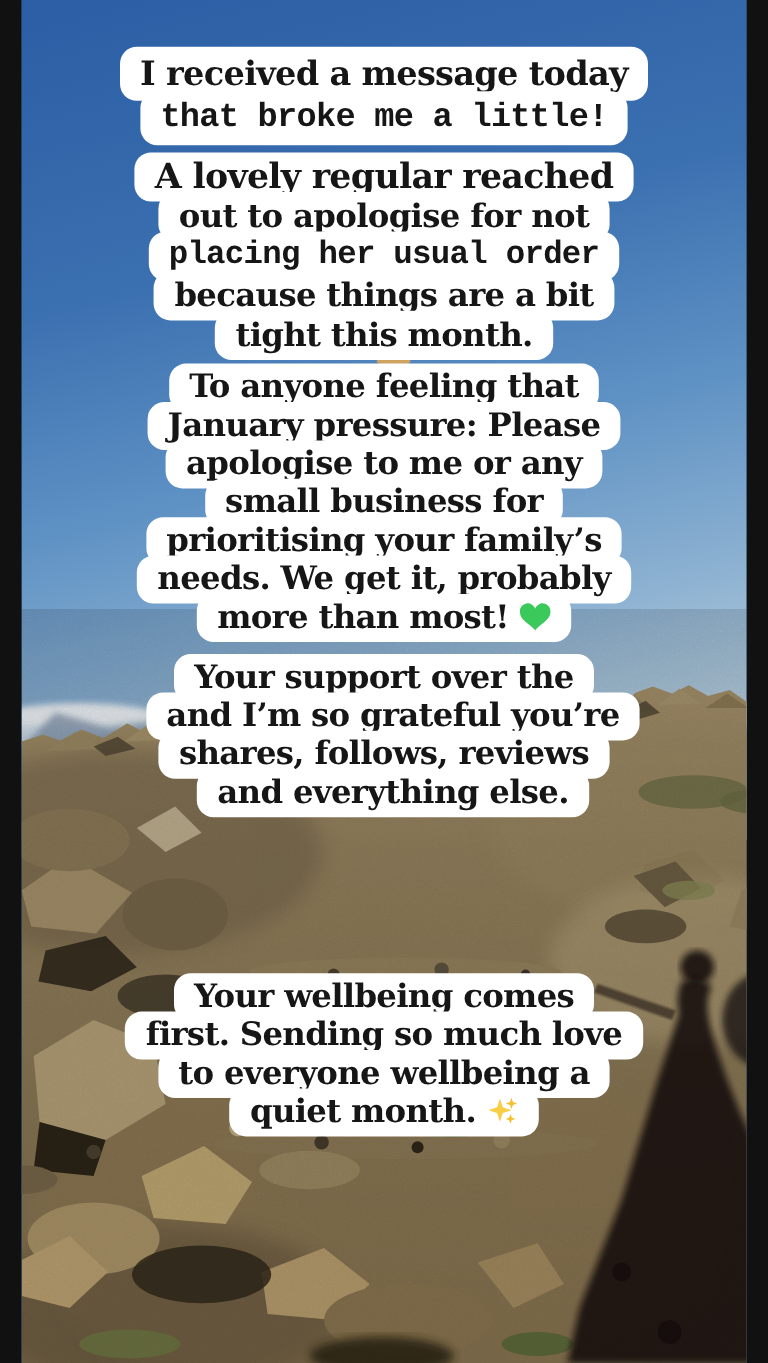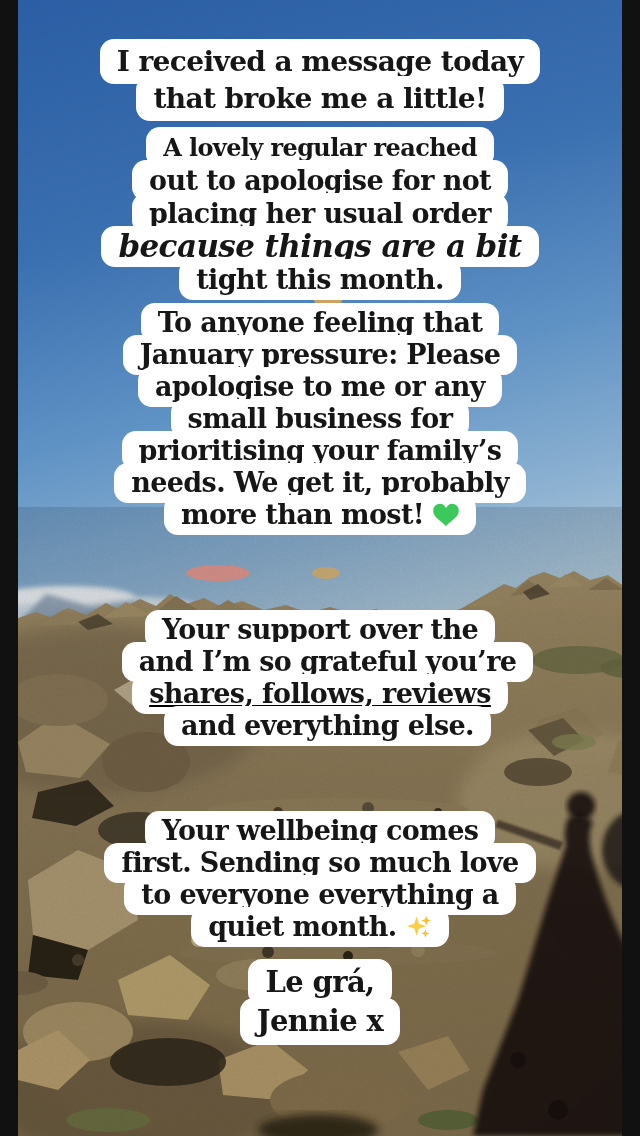--- a/index.html
+++ b/index.html
@@ -157,36 +157,36 @@
     </g>
 
     <rect x="0" y="565" width="640" height="571" filter="url(#grain)" opacity="0.12"></rect>
   </svg>
 
   <div class="blocks">
       <div class="block" style="top: 43px;">
         <div class="ln" style="height: 37px;">
           <span class="pill" style="font-size: 28px; line-height: 37px;"><span>I received a message today</span></span>
         </div>
-        <div class="ln" style="height: 37px;">
+        <div class="ln" style="height: 37px; font-family: Liberation Mono, monospace;">
           <span class="pill" style="font-size: 28px; line-height: 37px;"><span>that broke me a little!</span></span>
         </div>
       </div>
       <div class="block" style="top: 131px;">
         <div class="ln" style="height: 33px;">
-          <span class="pill" style="font-size: 24px; line-height: 33px;"><span>A lovely regular reached</span></span>
+          <span class="pill" style="font-size: 29px; line-height: 33px;"><span>A lovely regular reached</span></span>
         </div>
         <div class="ln" style="height: 33px;">
           <span class="pill" style="font-size: 27px; line-height: 33px;"><span>out to apologise for not</span></span>
         </div>
-        <div class="ln" style="height: 33px;">
+        <div class="ln" style="height: 33px; font-family: Liberation Mono, monospace;">
           <span class="pill" style="font-size: 27px; line-height: 33px;"><span>placing her usual order</span></span>
         </div>
         <div class="ln" style="height: 33px;">
-          <span class="pill" style="font-size: 31px; line-height: 33px; font-style: italic;"><span>because things are a bit</span></span>
+          <span class="pill" style="font-size: 27px; line-height: 33px;"><span>because things are a bit</span></span>
         </div>
         <div class="ln" style="height: 33px;">
           <span class="pill" style="font-size: 27px; line-height: 33px;"><span>tight this month.</span></span>
         </div>
       </div>
       <div class="block" style="top: 307px;">
         <div class="ln" style="height: 32px;">
           <span class="pill" style="font-size: 27px; line-height: 32px;"><span>To anyone feeling that</span></span>
         </div>
         <div class="ln" style="height: 32px;">
@@ -203,55 +203,47 @@
         </div>
         <div class="ln" style="height: 32px;">
           <span class="pill" style="font-size: 27px; line-height: 32px;"><span>needs. We get it, probably</span></span>
         </div>
         <div class="ln" style="height: 32px;">
           <span class="pill" style="font-size: 27px; line-height: 32px;"><span>more than most!</span><svg class="emo" width="26" height="24" viewBox="0 0 32 30">
               <path d="M23.6,1c-3.4,0-6.3,2.7-7.6,5.6C14.7,3.7,11.8,1,8.4,1C3.8,1,0,4.8,0,9.4c0,9.4,9.5,11.9,16,19.6c6.1-7.7,16-10.5,16-19.6C32,4.8,28.2,1,23.6,1z" fill="#3cc95c"></path>
             </svg></span>
         </div>
       </div>
-      <div class="block" style="top: 614px;">
+      <div class="block" style="top: 549px;">
         <div class="ln" style="height: 32px;">
           <span class="pill" style="font-size: 27px; line-height: 32px;"><span>Your support over the</span></span>
         </div>
         <div class="ln" style="height: 32px; padding-left: 15px;">
           <span class="pill" style="font-size: 27px; line-height: 32px;"><span>and I’m so grateful you’re</span></span>
         </div>
-        <div class="ln" style="height: 32px; text-decoration: underline;">
+        <div class="ln" style="height: 32px;">
           <span class="pill" style="font-size: 27px; line-height: 32px;"><span>shares, follows, reviews</span></span>
         </div>
         <div class="ln" style="height: 32px; padding-left: 15px;">
           <span class="pill" style="font-size: 27px; line-height: 32px;"><span>and everything else.</span></span>
         </div>
       </div>
       <div class="block" style="top: 815px;">
         <div class="ln" style="height: 32px;">
           <span class="pill" style="font-size: 27px; line-height: 32px;"><span>Your wellbeing comes</span></span>
         </div>
         <div class="ln" style="height: 32px;">
           <span class="pill" style="font-size: 27px; line-height: 32px;"><span>first. Sending so much love</span></span>
         </div>
         <div class="ln" style="height: 32px;">
-          <span class="pill" style="font-size: 27px; line-height: 32px;"><span>to everyone everything a</span></span>
+          <span class="pill" style="font-size: 27px; line-height: 32px;"><span>to everyone wellbeing a</span></span>
         </div>
         <div class="ln" style="height: 32px; align-items: center;">
           <span class="pill" style="font-size: 27px; line-height: 32px;"><span>quiet month.</span><svg class="emo" width="26" height="24" viewBox="0 0 32 30">
               <path d="M13,2 L16,11 L25,14 L16,17 L13,26 L10,17 L1,14 L10,11 Z" fill="#f8ce46"></path>
               <path d="M25,1 L26.6,5.4 L31,7 L26.6,8.6 L25,13 L23.4,8.6 L19,7 L23.4,5.4 Z" fill="#f5c032"></path>
               <path d="M24,18 L25.4,21.6 L29,23 L25.4,24.4 L24,28 L22.6,24.4 L19,23 L22.6,21.6 Z" fill="#f5c032"></path>
             </svg></span>
         </div>
       </div>
-      <div class="block" style="top: 963px;">
-        <div class="ln" style="height: 39px;">
-          <span class="pill" style="font-size: 29px; line-height: 39px;"><span>Le grá,</span></span>
-        </div>
-        <div class="ln" style="height: 39px;">
-          <span class="pill" style="font-size: 29px; line-height: 39px;"><span>Jennie x</span></span>
-        </div>
-      </div>
     </div>
 
 </div>
 
 </body></html>

